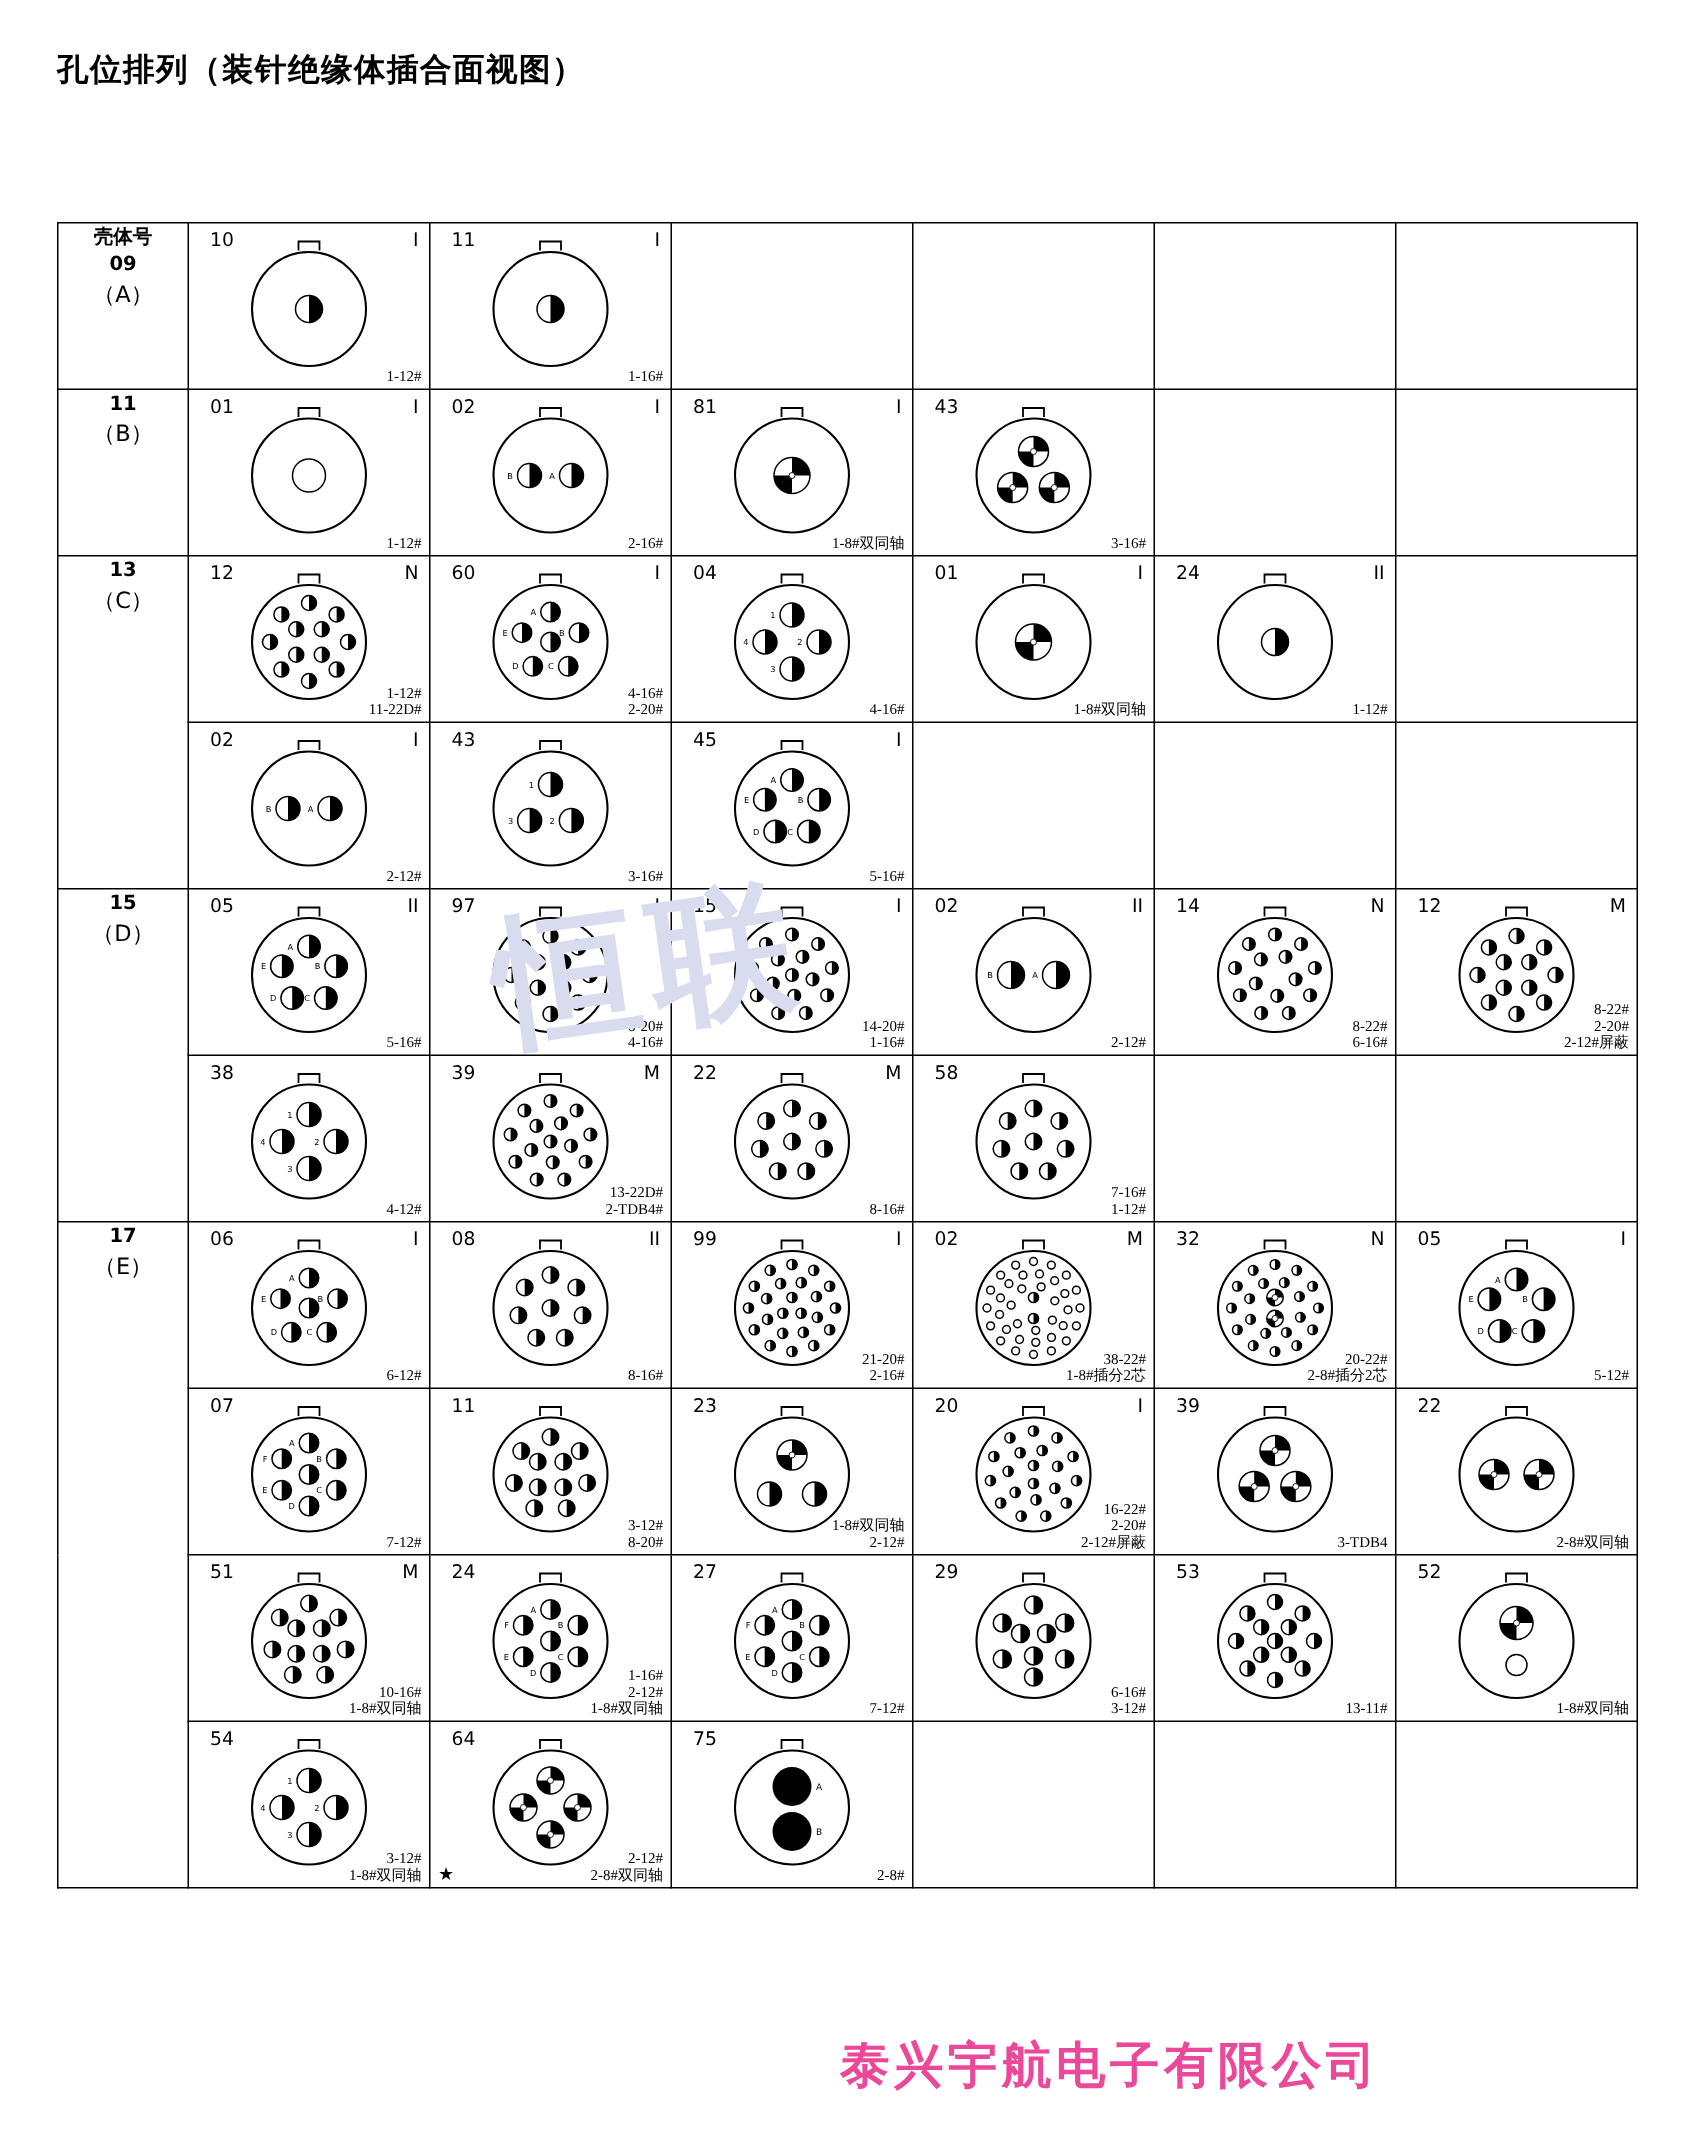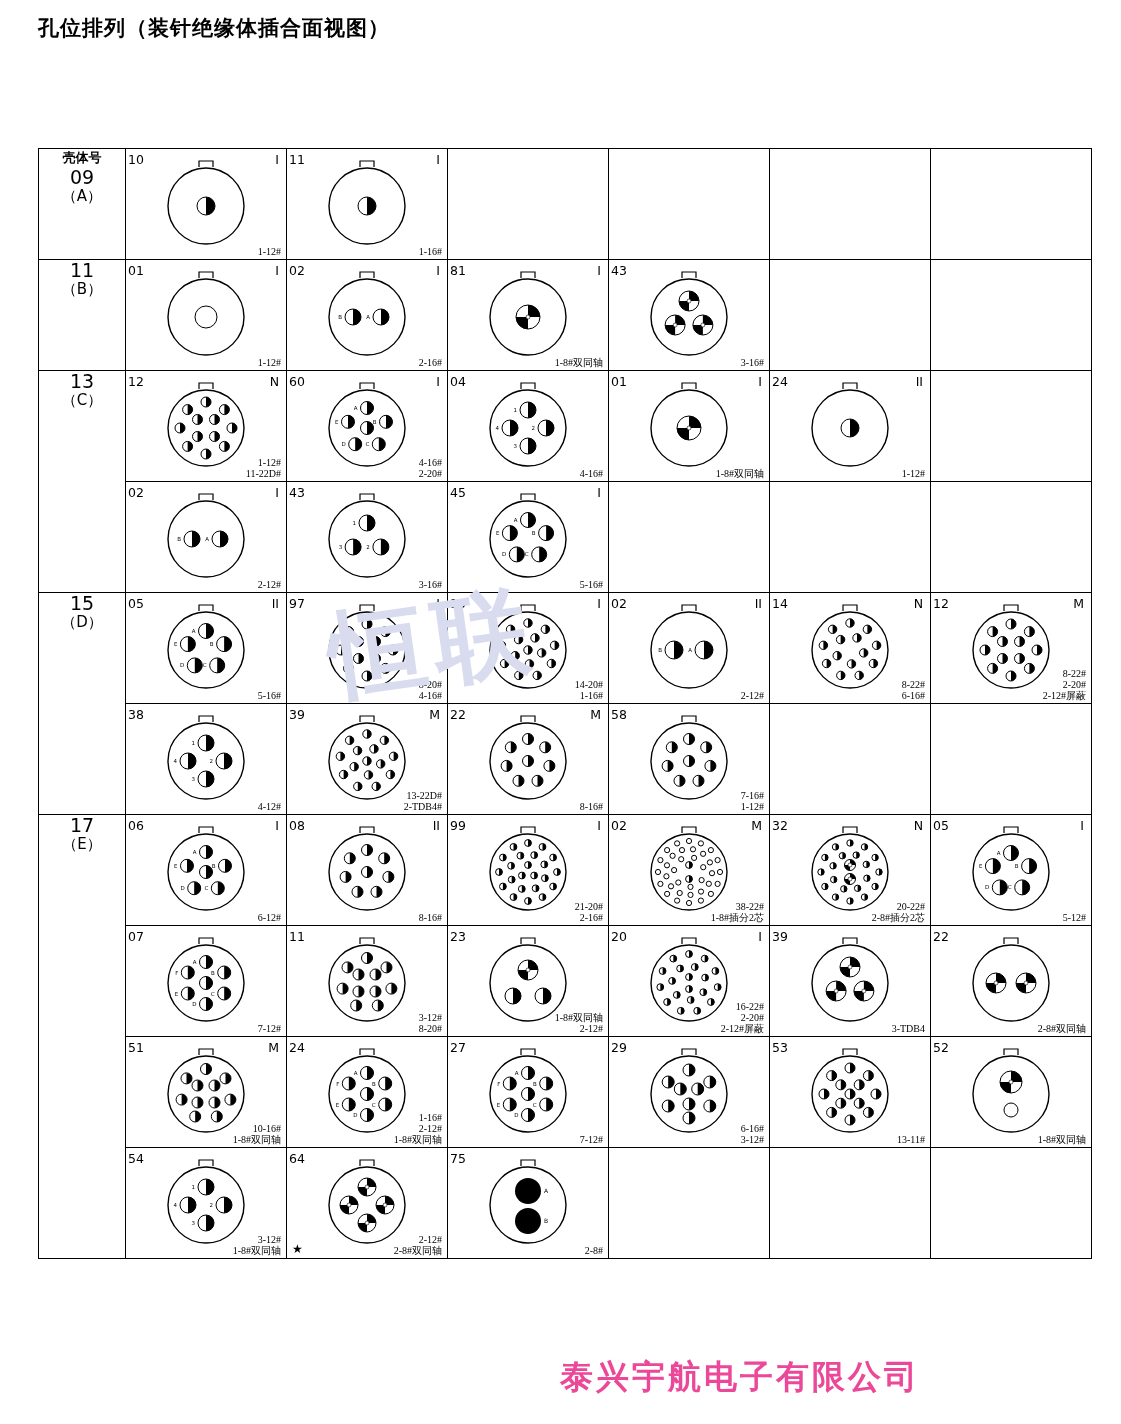--- a/index.html
+++ b/index.html
@@ -7,21 +7,21 @@
     width:1121px;height:1424px;
     background:#ffffff;
     font-family:"Liberation Sans","DejaVu Sans",sans-serif;
     color:#000;
     position:relative;
     overflow:hidden;
   }
   .page{position:relative;width:1121px;height:1424px;}
 
   .title{
-    position:absolute;left:38px;top:14px;
+    position:absolute;left:38px;top:32px;
     font-size:21px;font-weight:bold;letter-spacing:1px;
     font-family:"DejaVu Sans","Liberation Sans",sans-serif;
   }
   .notes{position:absolute;left:42px;top:80px;font-size:12.5px;line-height:17px;
          font-family:"DejaVu Sans","Liberation Sans",sans-serif;}
   .notes div{white-space:nowrap;}
   .notes .n2{padding-left:26px;}
   .notes .n3{padding-left:26px;}
 
   table.grid{
@@ -35,25 +35,25 @@
     vertical-align:top;
     padding:0;
     position:relative;
     height:110px;
   }
   td.shell{
     width:86px;text-align:center;vertical-align:middle;
     font-family:"DejaVu Sans","Liberation Sans",sans-serif;
   }
   td.cell{width:160px;}
-  .shell-num{font-size:19px;font-weight:normal;line-height:20px;}
+  .shell-num{font-size:13px;font-weight:bold;line-height:20px;}
   .shell-sub{font-size:15px;line-height:18px;}
   .shell-head{font-size:13px;font-weight:bold;}
 
-  .code{position:absolute;left:2px;top:3px;font-size:12.5px;
+  .code{position:absolute;left:14px;top:3px;font-size:12.5px;
         font-family:"DejaVu Sans","Liberation Sans",sans-serif;}
   .roman{position:absolute;right:7px;top:3px;font-size:12.5px;
         font-family:"DejaVu Sans","Liberation Sans",sans-serif;}
   .foot{position:absolute;right:5px;bottom:2px;font-size:10px;line-height:11px;
         text-align:right;white-space:pre-line;
         font-family:Liberation Serif, serif;}
   .star{position:absolute;left:5px;bottom:2px;font-size:12px;}
 
   .conn{position:absolute;left:50%;top:50%;transform:translate(-50%,-50%);}
   .conn svg{display:block;}

